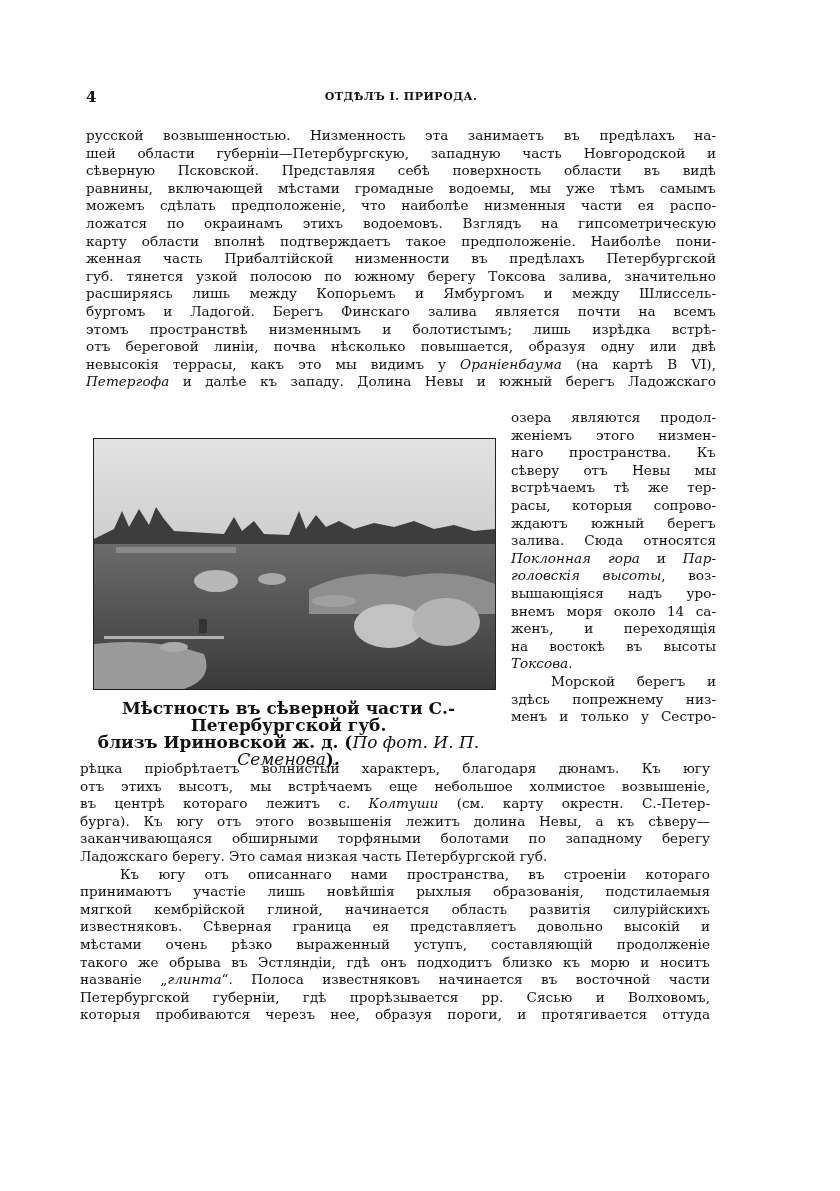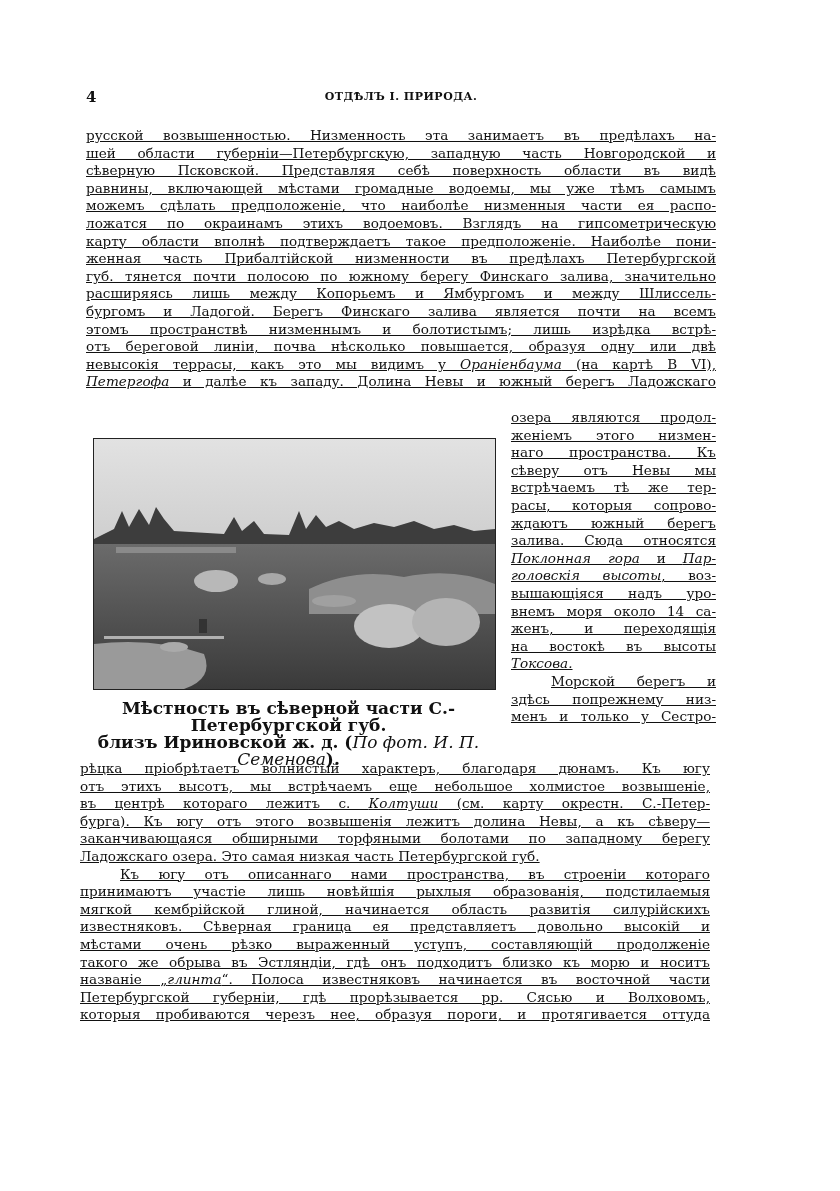--- a/index.html
+++ b/index.html
@@ -1,21 +1,21 @@
 <!DOCTYPE html>
 <html><head>
 <meta charset="utf-8">
 <style>
   html, body { margin:0; padding:0; background:#ffffff; }
   body { width:840px; height:1191px; position:relative; overflow:hidden; color:#111; }
   .header { position:absolute; top:88px; left:86px; width:630px; height:20px; }
   .page-num { position:absolute; left:0; top:0; font-family:"DejaVu Serif", serif; font-weight:bold; font-size:15px; }
   .running-head { position:absolute; left:0; right:0; text-align:center; top:2px; font-family:"DejaVu Serif", serif; font-size:11px; letter-spacing:0.5px; font-weight:bold; }
   .body-lines { position:absolute; left:86px; top:127px; width:630px; }
-  .line { font-family:"DejaVu Serif", serif; font-size:13.6px; line-height:17.6px; height:17.6px; white-space:nowrap; text-align:justify; text-align-last:justify; overflow:hidden;text-decoration:underline; }
+  .line { font-family:"DejaVu Serif", serif; font-size:13.6px; line-height:17.6px; height:17.6px; white-space:nowrap; text-align:justify; text-align-last:justify; overflow:hidden; }
   .line.last { text-align-last:left; }
   .line.indent { padding-left:40px; }
   .line i { font-style:italic; }
   .narrow { position:absolute; left:511px; width:205px; }
   .full2 { position:absolute; left:80px; width:630px; }
   .figure { position:absolute; left:93px; top:438px; width:401px; height:250px; border:1px solid #222; overflow:hidden; background:#ddd; }
   .caption { position:absolute; left:86px; top:700px; width:405px; font-family:"DejaVu Serif", serif; font-size:17px; line-height:17px; text-align:center; font-weight:bold; }
   .caption i { font-weight:normal; font-style:italic; }
 </style>
 </head>
@@ -28,21 +28,21 @@
 
 <div class="body-lines">
   <div class="line">русской возвышенностью. Низменность эта занимаетъ въ предѣлахъ на-</div>
   <div class="line">шей области губерніи—Петербургскую, западную часть Новгородской и</div>
   <div class="line">сѣверную Псковской. Представляя себѣ поверхность области въ видѣ</div>
   <div class="line">равнины, включающей мѣстами громадные водоемы, мы уже тѣмъ самымъ</div>
   <div class="line">можемъ сдѣлать предположеніе, что наиболѣе низменныя части ея распо-</div>
   <div class="line">ложатся по окраинамъ этихъ водоемовъ. Взглядъ на гипсометрическую</div>
   <div class="line">карту области вполнѣ подтверждаетъ такое предположеніе. Наиболѣе пони-</div>
   <div class="line">женная часть Прибалтійской низменности въ предѣлахъ Петербургской</div>
-  <div class="line">губ. тянется почти полосою по южному берегу Финскаго залива, значительно</div>
+  <div class="line">губ. тянется узкой полосою по южному берегу Токсова залива, значительно</div>
   <div class="line">расширяясь лишь между Копорьемъ и Ямбургомъ и между Шлиссель-</div>
   <div class="line">бургомъ и Ладогой. Берегъ Финскаго залива является почти на всемъ</div>
   <div class="line">этомъ пространствѣ низменнымъ и болотистымъ; лишь изрѣдка встрѣ-</div>
   <div class="line">отъ береговой линіи, почва нѣсколько повышается, образуя одну или двѣ</div>
   <div class="line"><span>невысокія террасы, какъ это мы видимъ у </span><i>Ораніенбаума</i><span> (на картѣ В VI),</span></div>
   <div class="line"><i>Петергофа</i><span> и далѣе къ западу. Долина Невы и южный берегъ Ладожскаго</span></div>
 </div>
 
 <div class="narrow" style="top:409px;">
   <div class="line">озера являются продол-</div>
@@ -101,21 +101,21 @@
   <div>Мѣстность въ сѣверной части С.-Петербургской губ.</div>
   <div><span>близъ Ириновской ж. д. (</span><i>По фот. И. П. Семенова</i><span>).</span></div>
 </div>
 
 <div class="full2" style="top:760px;">
   <div class="line">рѣцка пріобрѣтаетъ волнистый характеръ, благодаря дюнамъ. Къ югу</div>
   <div class="line">отъ этихъ высотъ, мы встрѣчаемъ еще небольшое холмистое возвышеніе,</div>
   <div class="line"><span>въ центрѣ котораго лежитъ с. </span><i>Колтуши</i><span> (см. карту окрестн. С.-Петер-</span></div>
   <div class="line">бурга). Къ югу отъ этого возвышенія лежитъ долина Невы, а къ сѣверу—</div>
   <div class="line">заканчивающаяся обширными торфяными болотами по западному берегу</div>
-  <div class="line last">Ладожскаго озера. Это самая низкая часть Петербургской губ.</div>
+  <div class="line last">Ладожскаго берегу. Это самая низкая часть Петербургской губ.</div>
   <div class="line indent">Къ югу отъ описаннаго нами пространства, въ строеніи котораго</div>
   <div class="line">принимаютъ участіе лишь новѣйшія рыхлыя образованія, подстилаемыя</div>
   <div class="line">мягкой кембрійской глиной, начинается область развитія силурійскихъ</div>
   <div class="line">известняковъ. Сѣверная граница ея представляетъ довольно высокій и</div>
   <div class="line">мѣстами очень рѣзко выраженный уступъ, составляющій продолженіе</div>
   <div class="line">такого же обрыва въ Эстляндіи, гдѣ онъ подходитъ близко къ морю и носитъ</div>
   <div class="line"><span>названіе „</span><i>глинта</i><span>“. Полоса известняковъ начинается въ восточной части</span></div>
   <div class="line">Петербургской губерніи, гдѣ прорѣзывается рр. Сясью и Волховомъ,</div>
   <div class="line">которыя пробиваются черезъ нее, образуя пороги, и протягивается оттуда</div>
 </div>

